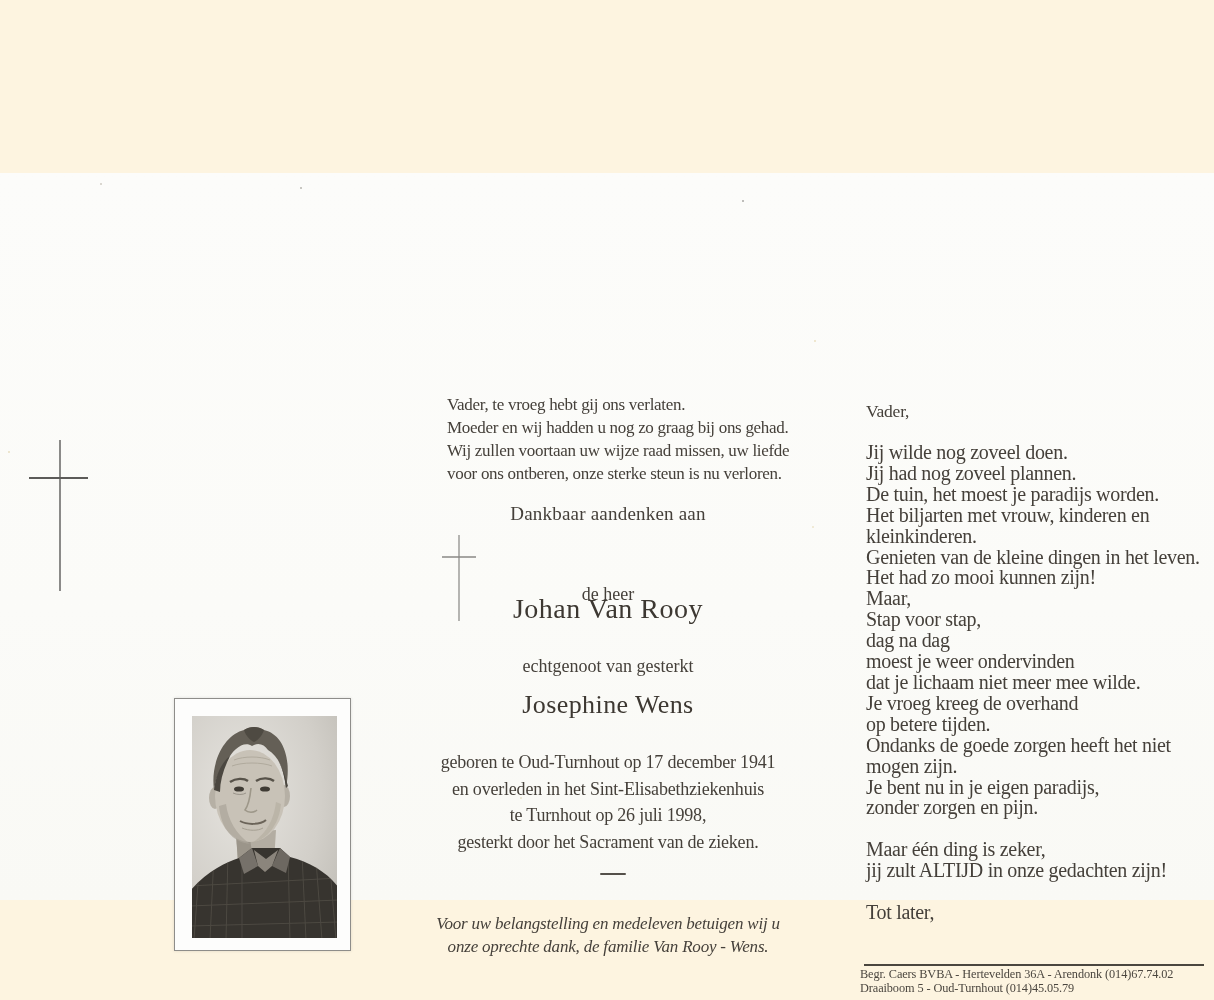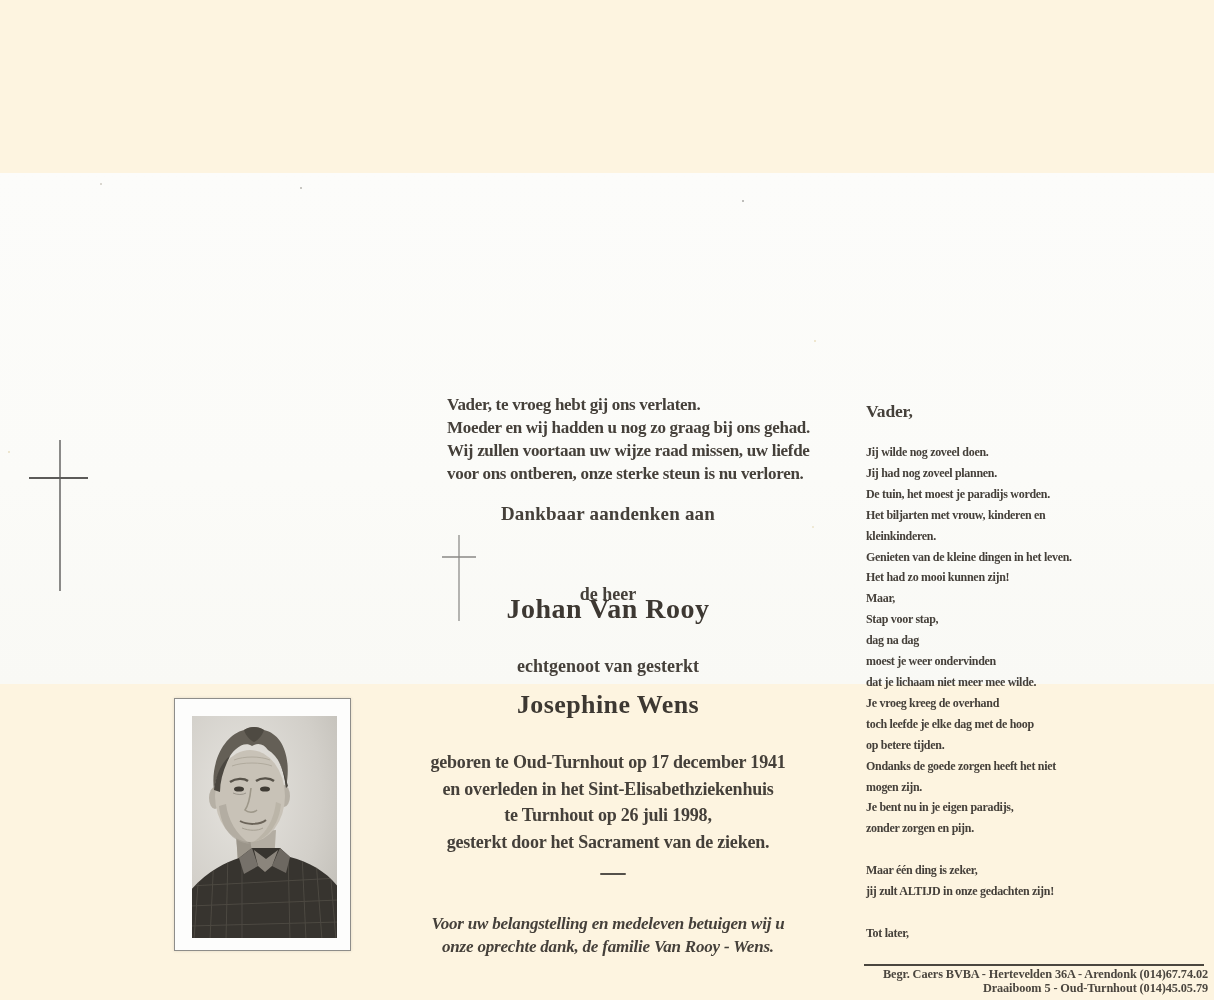--- a/index.html
+++ b/index.html
@@ -3,24 +3,23 @@
 <meta charset="utf-8">
 <style>
   html,body{margin:0;padding:0;}
   body{
     width:1214px;height:1000px;overflow:hidden;position:relative;
     background:#fdf4e0;
     font-family:"Liberation Serif","DejaVu Serif",serif;
   }
   .page{position:absolute;inset:0;}
   .card{
-    position:absolute;left:0;top:173px;width:1214px;height:511px;
+    position:absolute;left:0;top:173px;width:1214px;height:727px;
     background:linear-gradient(180deg,#fcfcfa 0%,#fbfbf8 60%,#f9f9f5 100%);
     color:#45403a;
-    font-weight:bold;
   }
   
   .specks{position:absolute;left:100px;top:10px;width:2px;height:2px;border-radius:50%;
     background:rgba(120,110,90,.35);
     box-shadow:200px 4px 0 rgba(100,95,85,.45), 642px 17px 0 rgba(90,85,80,.5),
       714px 157px 0 rgba(200,170,90,.35), -92px 268px 0 rgba(205,180,110,.4),
       712px 343px 0 rgba(210,185,115,.35), 420px 614px 0 rgba(190,170,100,.3);}
   
   .cross-left{position:absolute;left:20px;top:260px;}
   .cross-small{position:absolute;left:435px;top:356px;}
@@ -42,27 +41,27 @@
   .spouse-intro{top:483px;font-size:18px;}
   .spouse-name{top:517px;font-size:26px;letter-spacing:.4px;color:#3d3832;}
   .life-events{top:576px;font-size:18px;line-height:26.5px;letter-spacing:-0.2px;}
   .divider{position:absolute;left:600px;top:700px;width:26px;height:2px;
     background:#54504a;border-radius:1px;}
   .gratitude{top:739px;font-size:17px;line-height:23px;
     font-style:italic;letter-spacing:-0.2px;}
   
   .poem-salutation{position:absolute;left:866px;top:228px;font-size:17.5px;letter-spacing:-0.2px;}
   .poem-body{position:absolute;left:866px;top:269px;width:335px;
-    font-size:12px;line-height:20.9px;letter-spacing:-0.3px;}
+    font-size:20px;line-height:20.9px;letter-spacing:-0.3px;}
   .poem-body .line{min-height:20.9px;}
   
   .footer-rule{position:absolute;left:864px;top:791px;width:340px;height:1.5px;
     background:#4a463f;}
   .footer-lines{position:absolute;left:860px;top:794px;width:348px;
-    font-size:12.3px;line-height:14px;text-align:right;color:#4b463f;letter-spacing:-0.1px;}
+    font-size:12.3px;line-height:14px;text-align:left;color:#4b463f;letter-spacing:-0.1px;}
   .line{white-space:nowrap;}
 </style>
 </head>
 <body>
 
 <div class="page">
   <div class="card">
     <div class="specks"></div>
 
     <svg class="cross-left" width="80" height="165">
@@ -183,21 +182,20 @@
         <div class="line">Het biljarten met vrouw, kinderen en</div>
         <div class="line">kleinkinderen.</div>
         <div class="line">Genieten van de kleine dingen in het leven.</div>
         <div class="line">Het had zo mooi kunnen zijn!</div>
         <div class="line">Maar,</div>
         <div class="line">Stap voor stap,</div>
         <div class="line">dag na dag</div>
         <div class="line">moest je weer ondervinden</div>
         <div class="line">dat je lichaam niet meer mee wilde.</div>
         <div class="line">Je vroeg kreeg de overhand</div>
-        <div class="line">toch leefde je elke dag met de hoop</div>
         <div class="line">op betere tijden.</div>
         <div class="line">Ondanks de goede zorgen heeft het niet</div>
         <div class="line">mogen zijn.</div>
         <div class="line">Je bent nu in je eigen paradijs,</div>
         <div class="line">zonder zorgen en pijn.</div>
         <div class="line">&nbsp;</div>
         <div class="line">Maar één ding is zeker,</div>
         <div class="line">jij zult ALTIJD in onze gedachten zijn!</div>
         <div class="line">&nbsp;</div>
         <div class="line">Tot later,</div>

